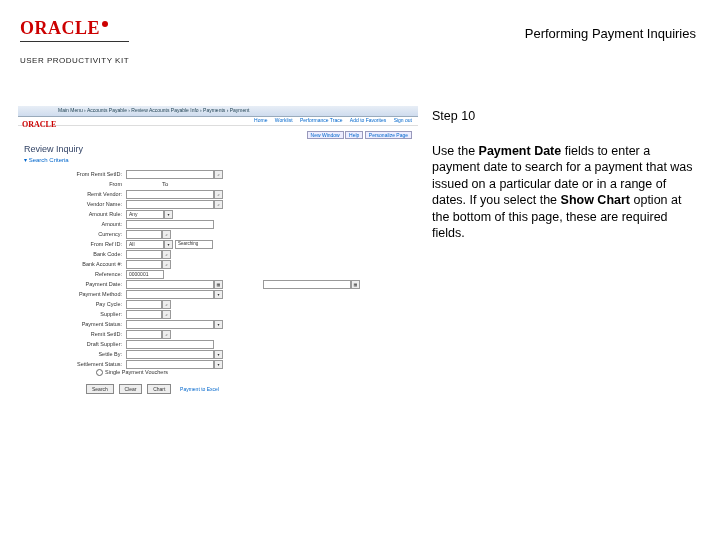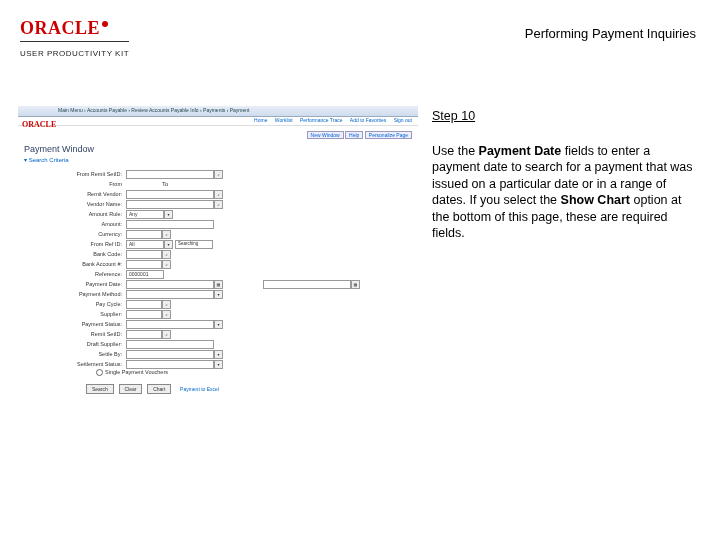--- a/index.html
+++ b/index.html
@@ -1,21 +1,21 @@
 <!DOCTYPE html>
 <html><head>
 <meta charset="utf-8">
 <style>
   html,body{margin:0;padding:0;width:720px;height:540px;background:#fff;font-family:Arial,Helvetica,sans-serif;color:#000;}
   .page{position:relative;width:720px;height:460px;}
   
   .hdr{position:absolute;left:20px;top:18px;}
   .hdr .logo{font-family:Georgia,serif;font-size:18px;font-weight:bold;color:#c00;letter-spacing:0.5px;}
   .hdr .logo .dot{display:inline-block;width:6px;height:6px;background:#c00;border-radius:50%;margin-left:2px;vertical-align:super;}
-  .hdr .kit{font-size:8px;letter-spacing:0.5px;color:#222;border-top:1px solid #333;padding-top:7px;margin-top:2px;}
+  .hdr .kit{font-size:8px;letter-spacing:0.5px;color:#222;border-top:1px solid #333;padding-top:14px;margin-top:2px;}
   .title{position:absolute;right:24px;top:26px;font-size:13px;}
   
   .thumb{position:absolute;left:18px;top:106px;width:400px;height:280px;background:#fff;font-size:6px;color:#333;}
   .thumb .topstrip{height:10px;background:linear-gradient(#e8eef6,#cfdcee);border-bottom:1px solid #9ab;position:relative;}
   .thumb .topstrip .crumbs{position:absolute;left:40px;top:1px;font-size:5px;color:#245;}
   .thumb .linkrow{height:8px;text-align:right;font-size:5px;color:#06c;padding-right:6px;border-bottom:1px solid #ddd;}
   .thumb .linkrow span{margin-left:6px;}
   .thumb .ora{position:absolute;left:4px;top:14px;font-family:Georgia,serif;font-size:8px;font-weight:bold;color:#c00;}
   .thumb .tabsrow{height:8px;text-align:right;font-size:5px;color:#06c;padding-right:6px;margin-top:6px;}
   .thumb .tabsrow span{border:1px solid #99b;padding:0 3px;background:#eef;}
@@ -31,21 +31,21 @@
   .thumb .dd{width:7px;height:7px;border:1px solid #999;background:#eee;font-size:4px;text-align:center;line-height:7px;}
   .thumb .look{width:7px;height:7px;border:1px solid #999;background:#eee;font-size:4px;text-align:center;line-height:7px;}
   .thumb .to{font-size:6px;color:#333;margin:0 8px 0 36px;}
   .thumb .radio{font-size:5.5px;margin-left:50px;}
   .thumb .radio .r{display:inline-block;width:5px;height:5px;border:1px solid #666;border-radius:50%;margin-right:2px;vertical-align:middle;}
   .thumb .btns{margin:8px 0 0 40px;}
   .thumb .btn{display:inline-block;font-size:5px;border:1px solid #888;background:#eee;padding:1px 5px;margin-right:3px;}
   .thumb .btns .lnk{font-size:5px;color:#06c;margin-left:4px;}
   
   .instr{position:absolute;left:432px;top:108px;width:266px;font-size:12.5px;line-height:1.32;}
-  .instr .step{margin-bottom:18px;text-decoration:underline;}
+  .instr .step{margin-bottom:18px;}
   .instr p{margin:0 0 14px 0;}
   .instr b{font-weight:bold;}
 </style>
 </head>
 <body>
 <div class="page">
 
   <div class="hdr">
     <div class="logo"><span>ORACLE</span><span class="dot"></span></div>
     <div class="kit">USER PRODUCTIVITY KIT</div>
@@ -69,21 +69,21 @@
       <span>Performance Trace</span>
       <span>Add to Favorites</span>
       <span>Sign out</span>
     </div>
     <div class="ora">ORACLE</div>
     <div class="tabsrow">
       <span>New Window</span>
       <span>Help</span>
       <span>Personalize Page</span>
     </div>
-    <div class="pgtitle">Payment Window</div>
+    <div class="pgtitle">Review Inquiry</div>
     <div class="sc">Search Criteria</div>
 
     <div class="form">
       <div class="row">
           <div class="lab">From Remit SetID:</div>
           <div class="inp w1"></div>
           <div class="look">⌕</div>
         </div>
       <div class="row">
           <div class="lab">From</div>

